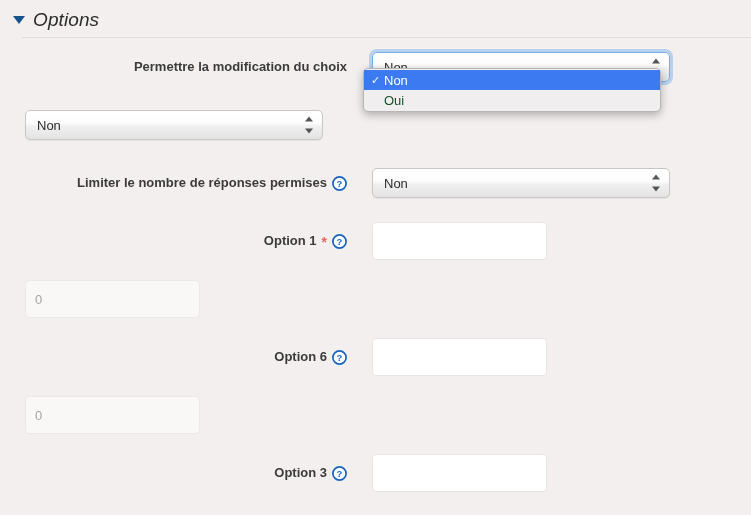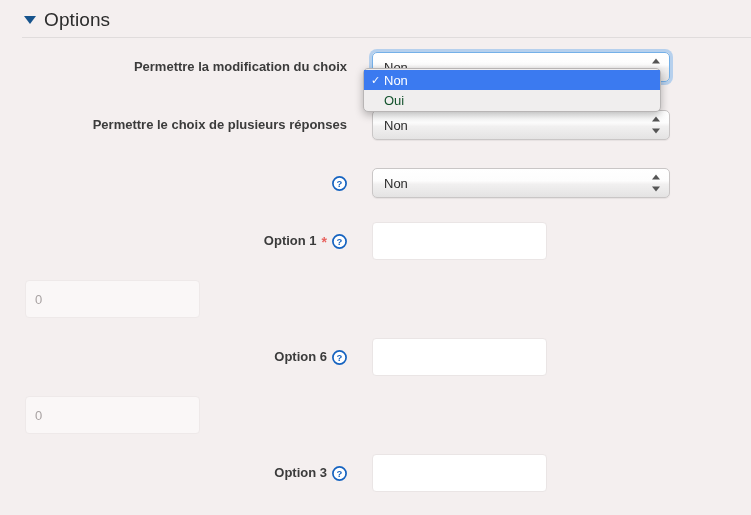--- a/index.html
+++ b/index.html
@@ -20,21 +20,22 @@
   
   .section-header {
     position: absolute;
     left: 0;
     top: 0;
     width: 751px;
     height: 38px;
     display: flex;
     align-items: center;
     box-sizing: border-box;
-    padding-left: 24px;
+    padding-left: 13px;
+    font-style: italic;
   }
   .disclosure-triangle {
     width: 0;
     height: 0;
     border-left: 6px solid transparent;
     border-right: 6px solid transparent;
     border-top: 8px solid #16538c;
     margin-right: 8px;
     margin-top: 2px;
     flex: 0 0 auto;
@@ -242,35 +243,33 @@
         <div class="select focused">
           <span class="select-value">Non</span>
           <span class="stepper">
             <span class="arr-up"></span>
             <span class="arr-down"></span>
           </span>
         </div>
       </div>
     </div>
     <div class="row">
-      <div class="label-cell">
-        <span class="label-text">Permettre le choix de plusieurs réponses</span>
-      </div>
       <div class="field-cell">
         <div class="select">
           <span class="select-value">Non</span>
           <span class="stepper">
             <span class="arr-up"></span>
             <span class="arr-down"></span>
           </span>
         </div>
       </div>
     </div>
     <div class="row">
       <div class="label-cell">
+        <span class="label-text">Limiter le nombre de réponses permises</span>
         <span class="help-icon">
           <svg width="15" height="15" viewBox="0 0 15 15">
             <circle cx="7.5" cy="7.5" r="6.6" fill="#ffffff" stroke="#1563c0" stroke-width="1.7"></circle>
             <text x="7.5" y="11.1" text-anchor="middle" font-family="Liberation Sans, sans-serif" font-size="9.5" font-weight="bold" fill="#1563c0">?</text>
           </svg>
         </span>
       </div>
       <div class="field-cell">
         <div class="select">
           <span class="select-value">Non</span>

